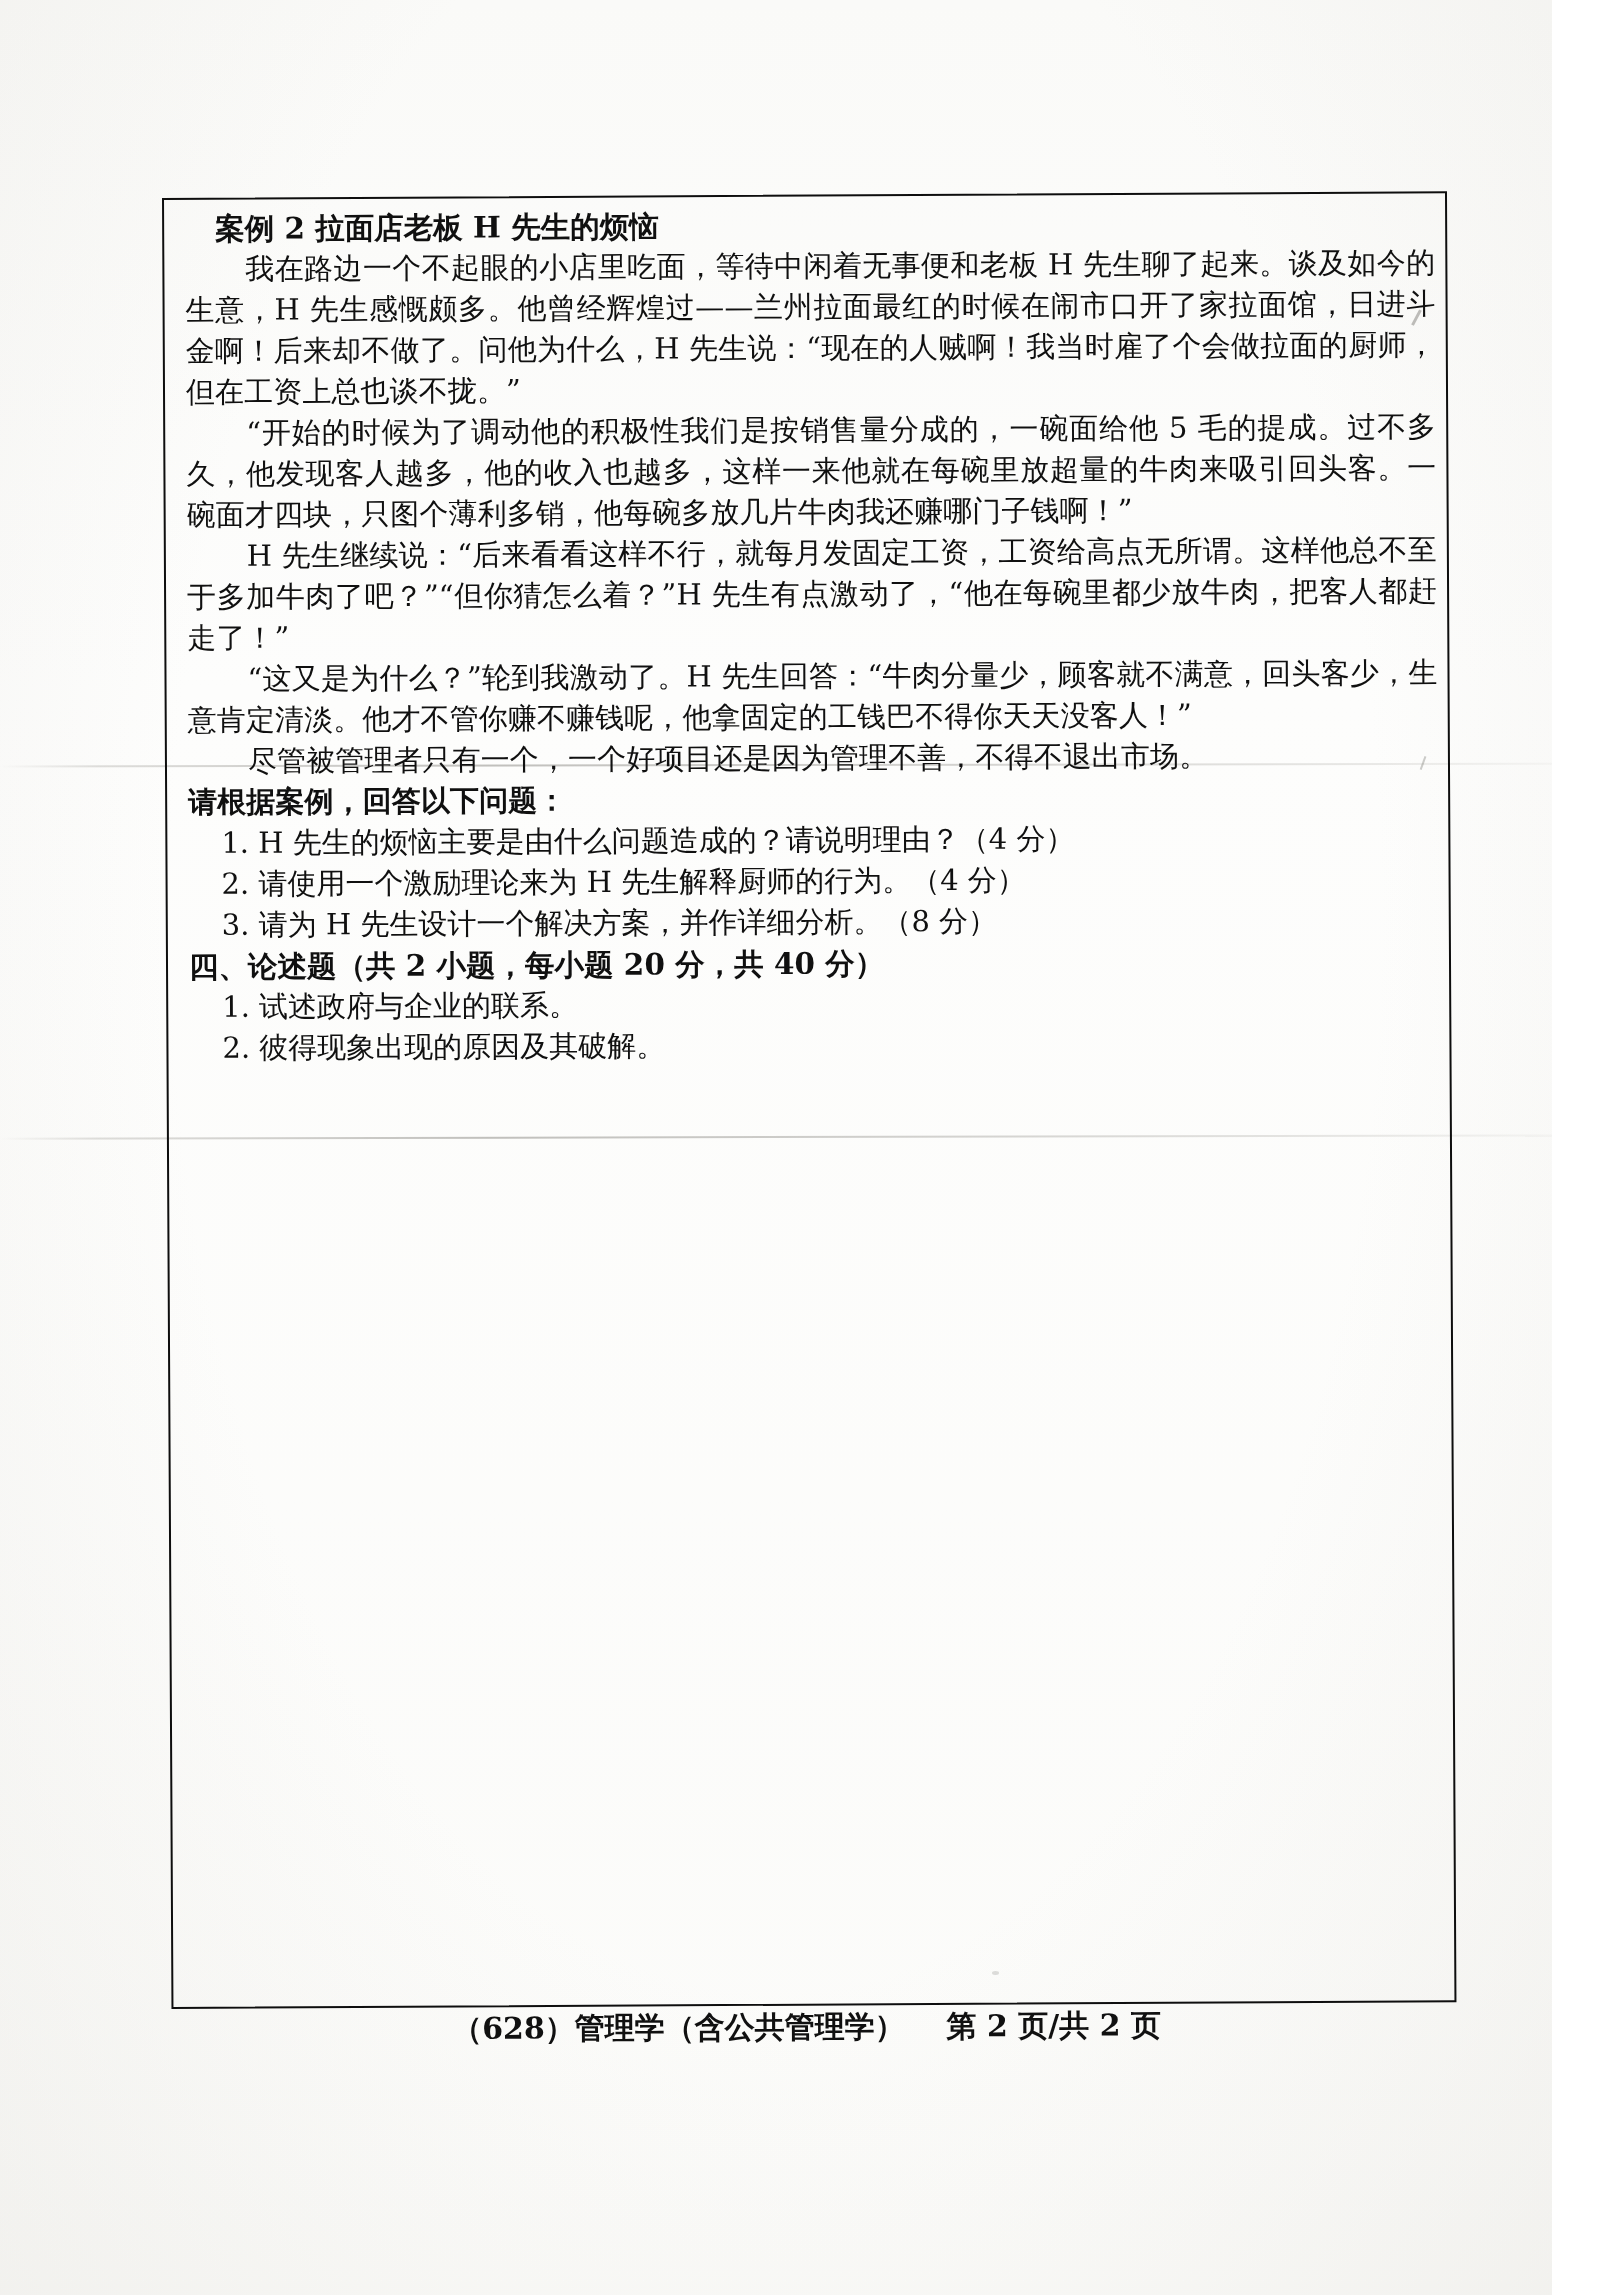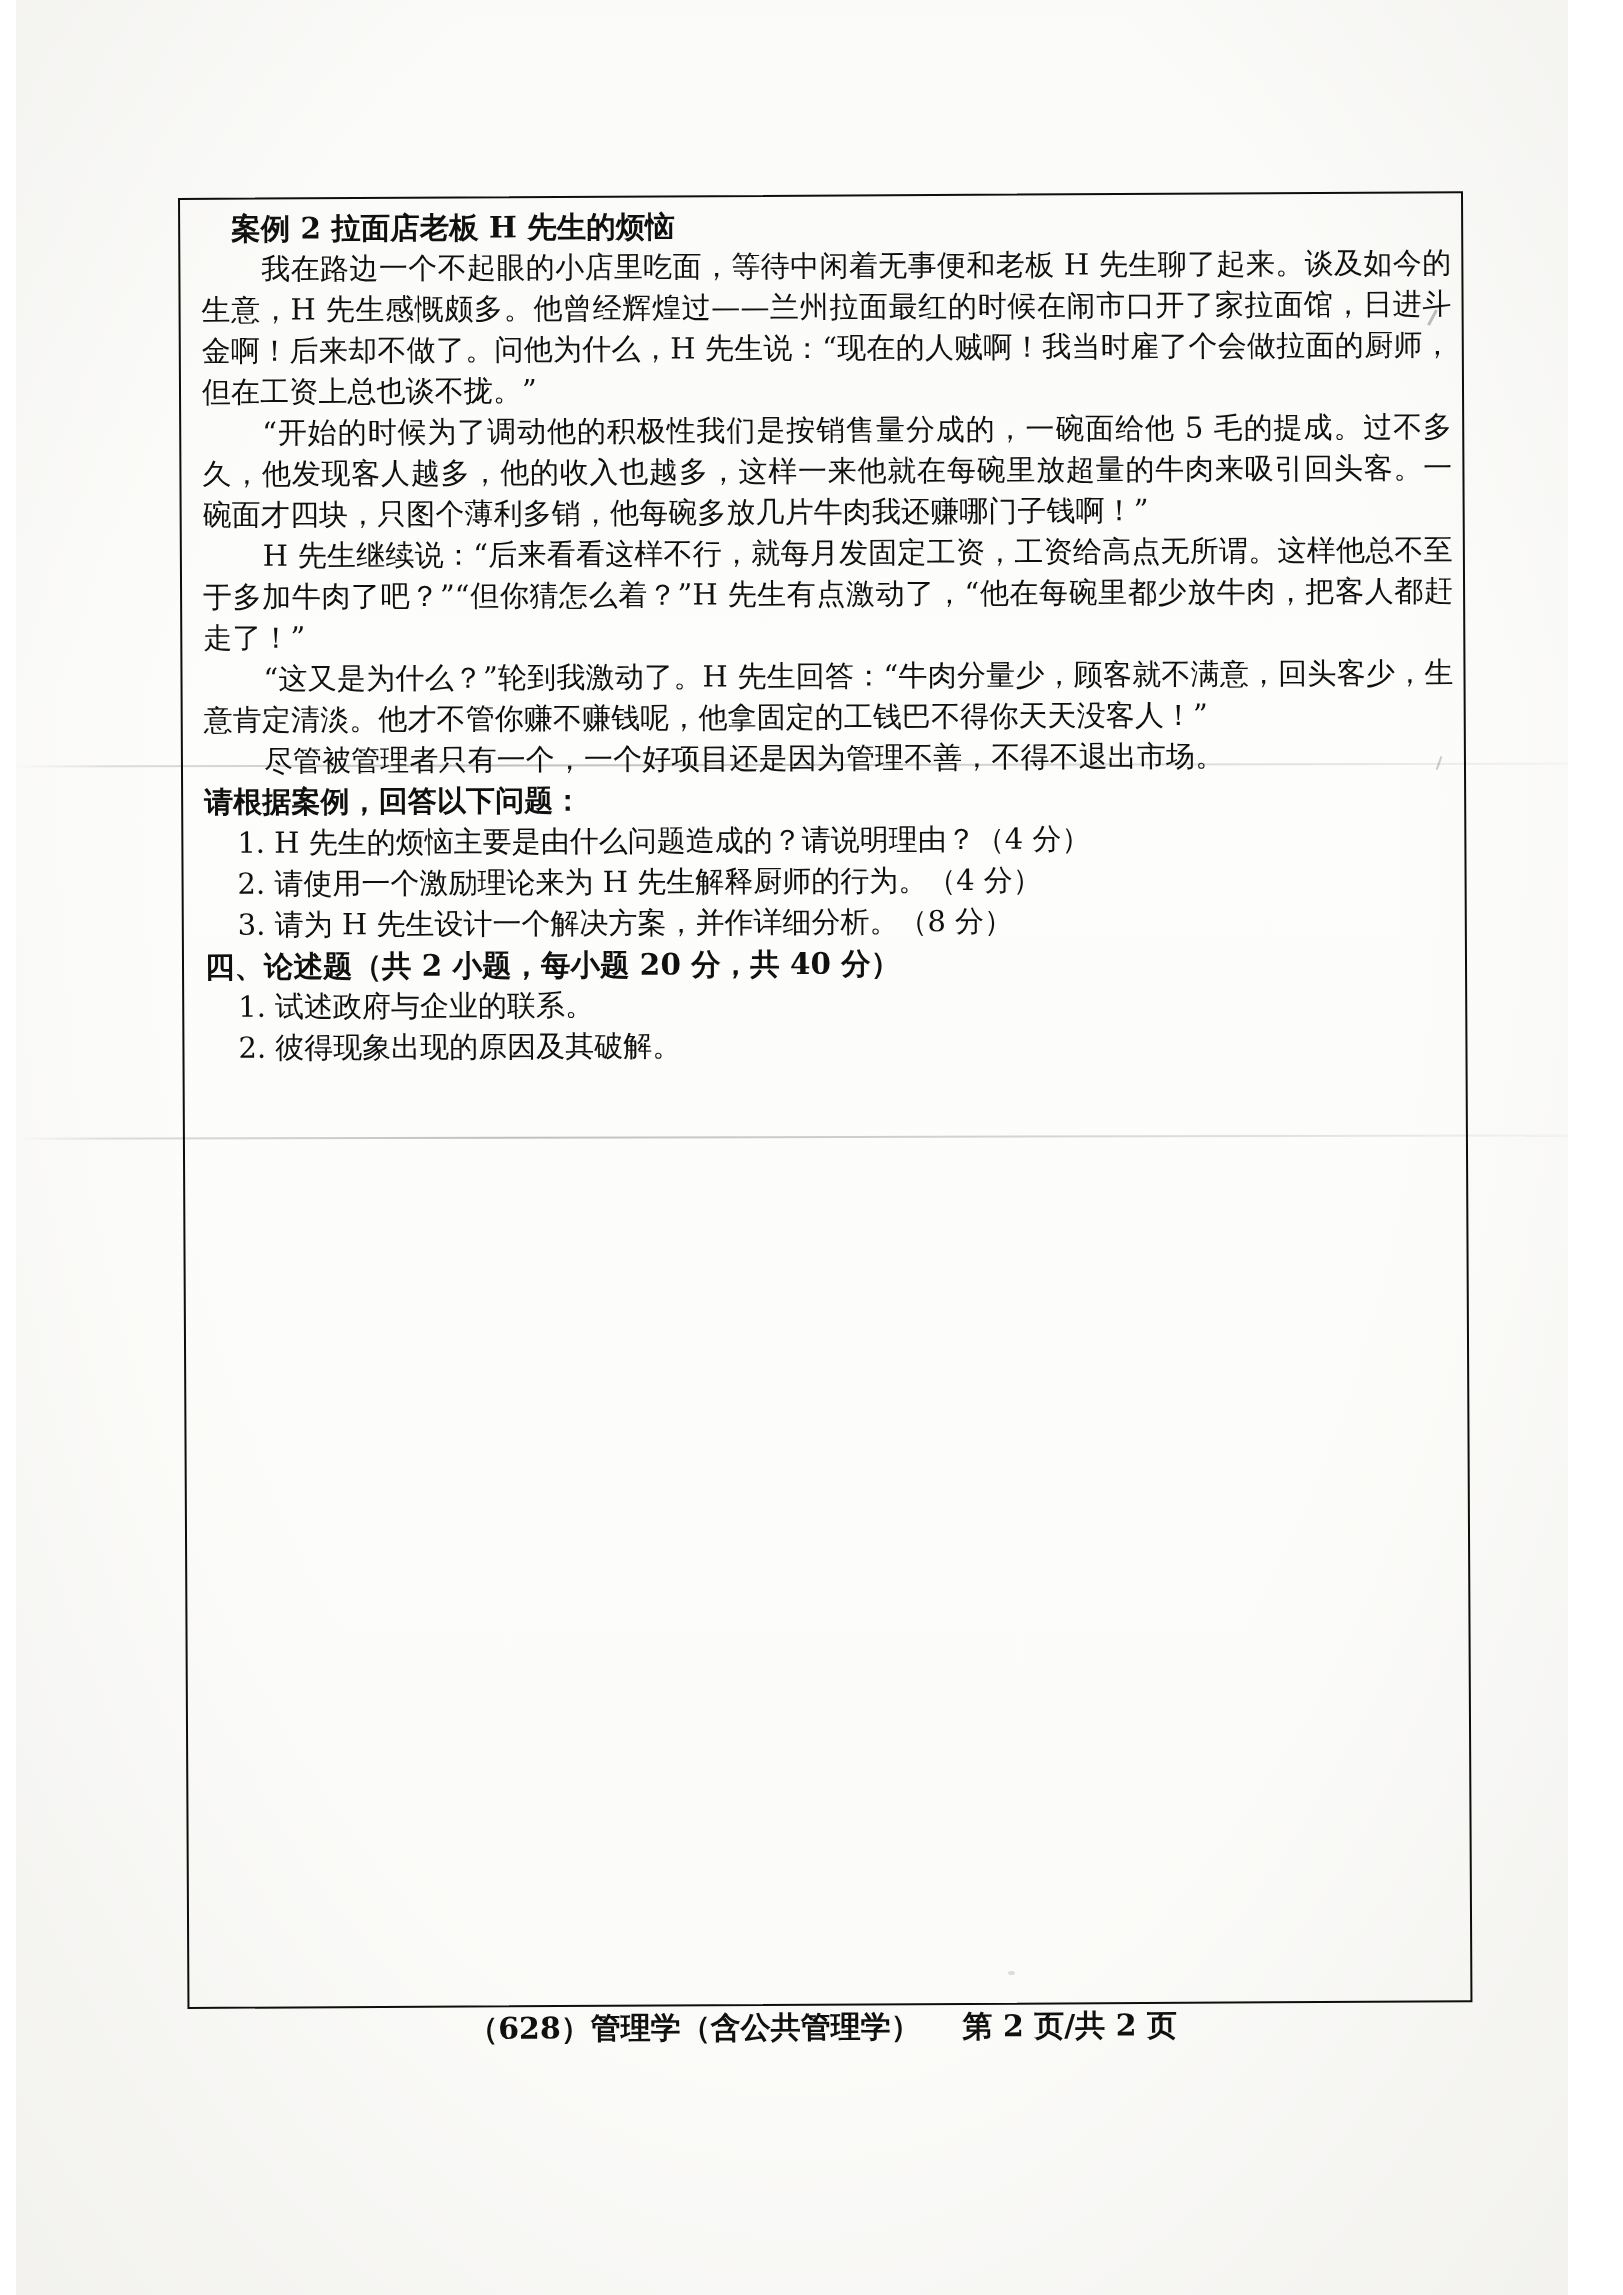--- a/index.html
+++ b/index.html
@@ -8,21 +8,20 @@
     background: #ffffff;
   }
 
   #page {
     position: relative;
     width: 1552px;
     height: 2295px;
     background: #c4b5fd;
     overflow: hidden;
     font-family: "DejaVu Serif", "Liberation Serif", serif;
-    margin-left: 16px;
   }
 
   
   .paper-tint {
     position: absolute;
     inset: 0;
     background:
       radial-gradient(ellipse at 50% 40%, rgba(255,255,255,0) 55%, rgba(218,216,210,0.28) 100%),
       linear-gradient(180deg, rgba(250,250,248,1) 0%, rgba(253,253,252,1) 30%, rgba(251,251,249,1) 100%);
     pointer-events: none;

